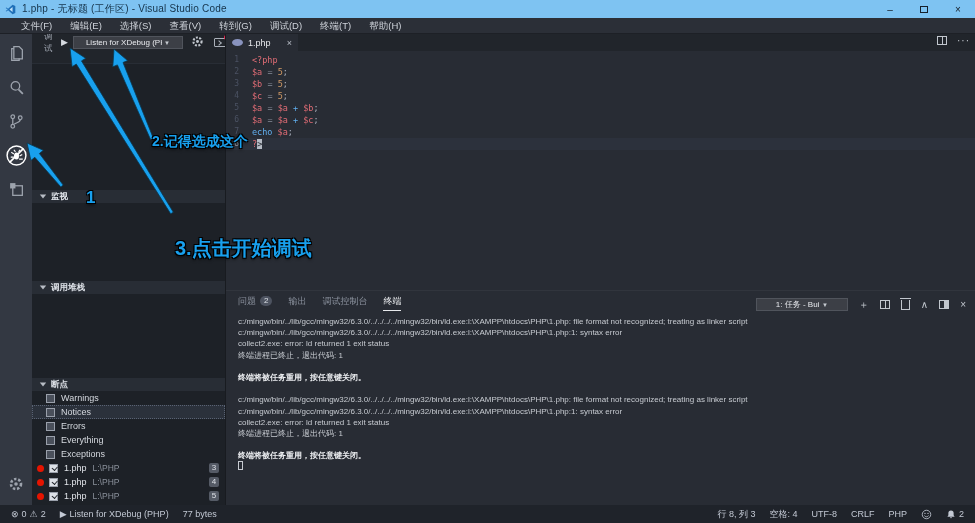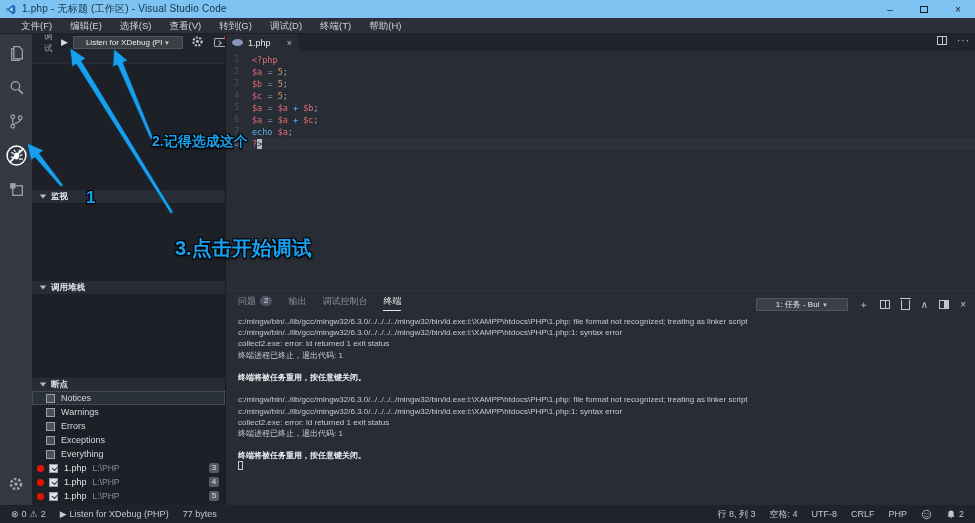--- a/index.html
+++ b/index.html
@@ -243,39 +243,39 @@
     <span class="twistie"></span>
     <span>调用堆栈</span>
   </div>
   <div class="section-body" id="sec-callstack-b"></div>
 
   <div class="section-header" id="sec-breakpoints-h">
     <span class="twistie"></span>
     <span>断点</span>
   </div>
   <div id="bp-list">
+      <div class="bp-row">
+    <span class="checkbox"></span>
+    <span class="bp-label">Warnings</span>
+  </div>
       <div class="bp-row focused">
     <span class="checkbox"></span>
     <span class="bp-label">Notices</span>
   </div>
       <div class="bp-row">
     <span class="checkbox"></span>
-    <span class="bp-label">Warnings</span>
+    <span class="bp-label">Errors</span>
   </div>
       <div class="bp-row">
     <span class="checkbox"></span>
-    <span class="bp-label">Errors</span>
+    <span class="bp-label">Everything</span>
   </div>
       <div class="bp-row">
     <span class="checkbox"></span>
     <span class="bp-label">Exceptions</span>
-  </div>
-      <div class="bp-row">
-    <span class="checkbox"></span>
-    <span class="bp-label">Everything</span>
   </div>
       <div class="bp-row">
     <span class="bp-dot"></span>
     <span class="checkbox checked"></span>
     <span class="bp-file">1.php</span>
     <span class="bp-path">L:\PHP</span>
     <span class="bp-line-badge">3</span>
   </div>
       <div class="bp-row">
     <span class="bp-dot"></span>

